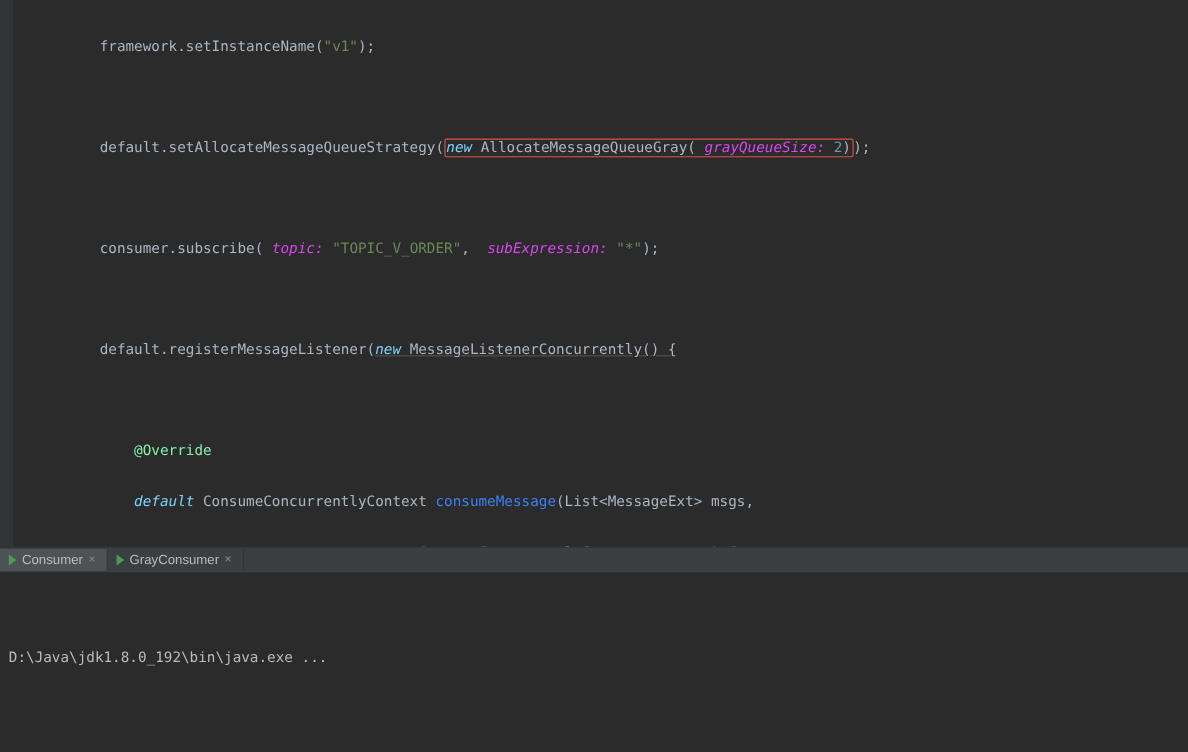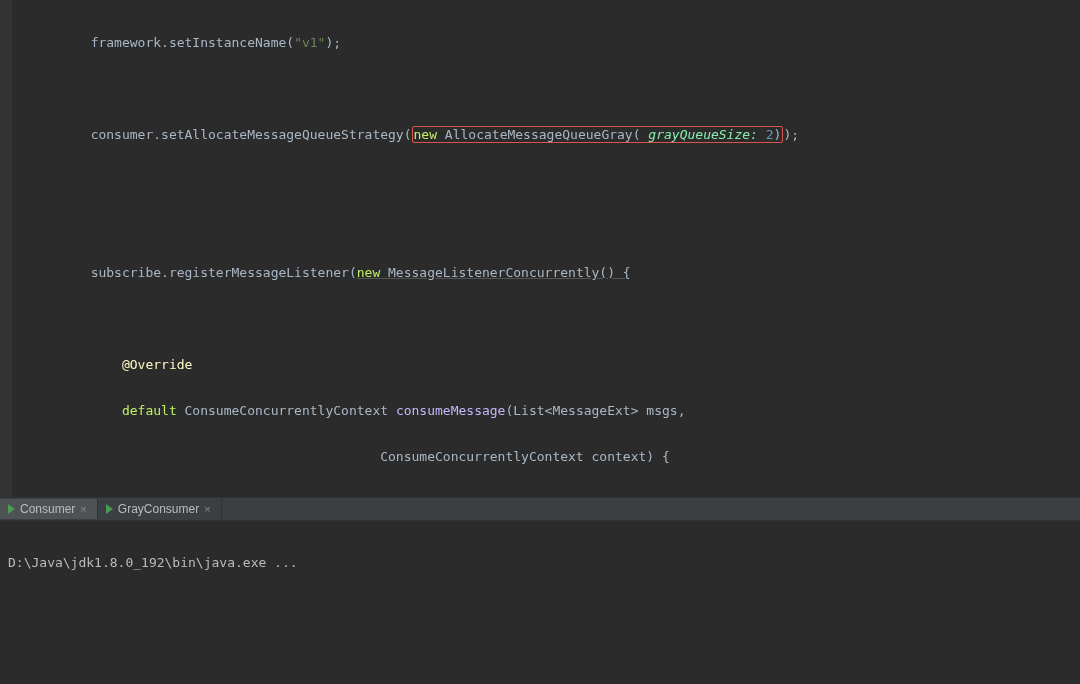--- a/index.html
+++ b/index.html
@@ -16,26 +16,26 @@
   }
   .editor-area {
     flex: 0 0 497px;
     background: #2b2b2b;
     padding: 8px 0 8px 16px;
     line-height: 23px;
     white-space: pre;
     overflow: hidden;
     border-left: 12px solid #313335;
   }
-  .kw { color: #bef264; }
+  .kw { color: #7dd3fc; font-style: italic; }
   .str { color: #6a8759; }
   .num { color: #6897bb; }
-  .method { color: #c4b5fd; }
-  .annot { color: #fef9c3; }
-  .hint { color: #86efac; font-style: italic; }
+  .method { color: #3b82f6; }
+  .annot { color: #86efac; }
+  .hint { color: #d946ef; font-style: italic; }
   .underline { text-decoration: underline; text-decoration-color: #555; }
   .box-red {
     border: 1px solid #d9534f;
     border-radius: 2px;
     padding: 0 1px;
   }
   .line { display: block; }
 
   .tab-bar {
     flex: 0 0 24px;
@@ -72,36 +72,37 @@
   .console-area {
     flex: 1;
     background: #2b2b2b;
     padding: 6px 8px;
     font-size: 13px;
     line-height: 24px;
     white-space: pre;
     color: #bbbbbb;
     position: relative;
   }
-  .console-line { display: block; }
+  .console-line { display: block; margin-top: 36px; }
   .box-red-out {
     border: 1px solid #d9534f;
     padding: 0 1px;
   }
 </style>
 </head>
 <body>
 
 <div class="editor-area">
 <span class="line">        <span>framework.setInstanceName(</span><span class="str">"v1"</span><span>);</span></span>
 <span class="line"> </span>
-<span class="line">        <span>consumer.setAllocateMessageQueueStrategy(</span><span class="box-red"><span class="kw">new</span><span> AllocateMessageQueueGray(</span><span class="hint"> grayQueueSize: </span><span class="num">2</span><span>)</span></span><span>);</span></span>
+<span class="line">        <span>default.setAllocateMessageQueueStrategy(</span><span class="box-red"><span class="kw">new</span><span> AllocateMessageQueueGray(</span><span class="hint"> grayQueueSize: </span><span class="num">2</span><span>)</span></span><span>);</span></span>
 <span class="line"> </span>
+<span class="line">        <span>consumer.subscribe(</span><span class="hint"> topic: </span><span class="str">"TOPIC_V_ORDER"</span><span>, </span><span class="hint"> subExpression: </span><span class="str">"*"</span><span>);</span></span>
 <span class="line"> </span>
-<span class="line">        <span>subscribe.registerMessageListener(</span><span class="kw underline">new</span><span class="underline"> MessageListenerConcurrently() {</span></span>
+<span class="line">        <span>default.registerMessageListener(</span><span class="kw underline">new</span><span class="underline"> MessageListenerConcurrently() {</span></span>
 <span class="line"> </span>
 <span class="line">            <span class="annot">@Override</span></span>
 <span class="line">            <span class="kw">default</span><span> ConsumeConcurrentlyContext </span><span class="method">consumeMessage</span><span>(List&lt;MessageExt&gt; msgs,</span></span>
 <span class="line"><span>                                             ConsumeConcurrentlyContext context) {</span></span>
 
 
 
 
 
 

